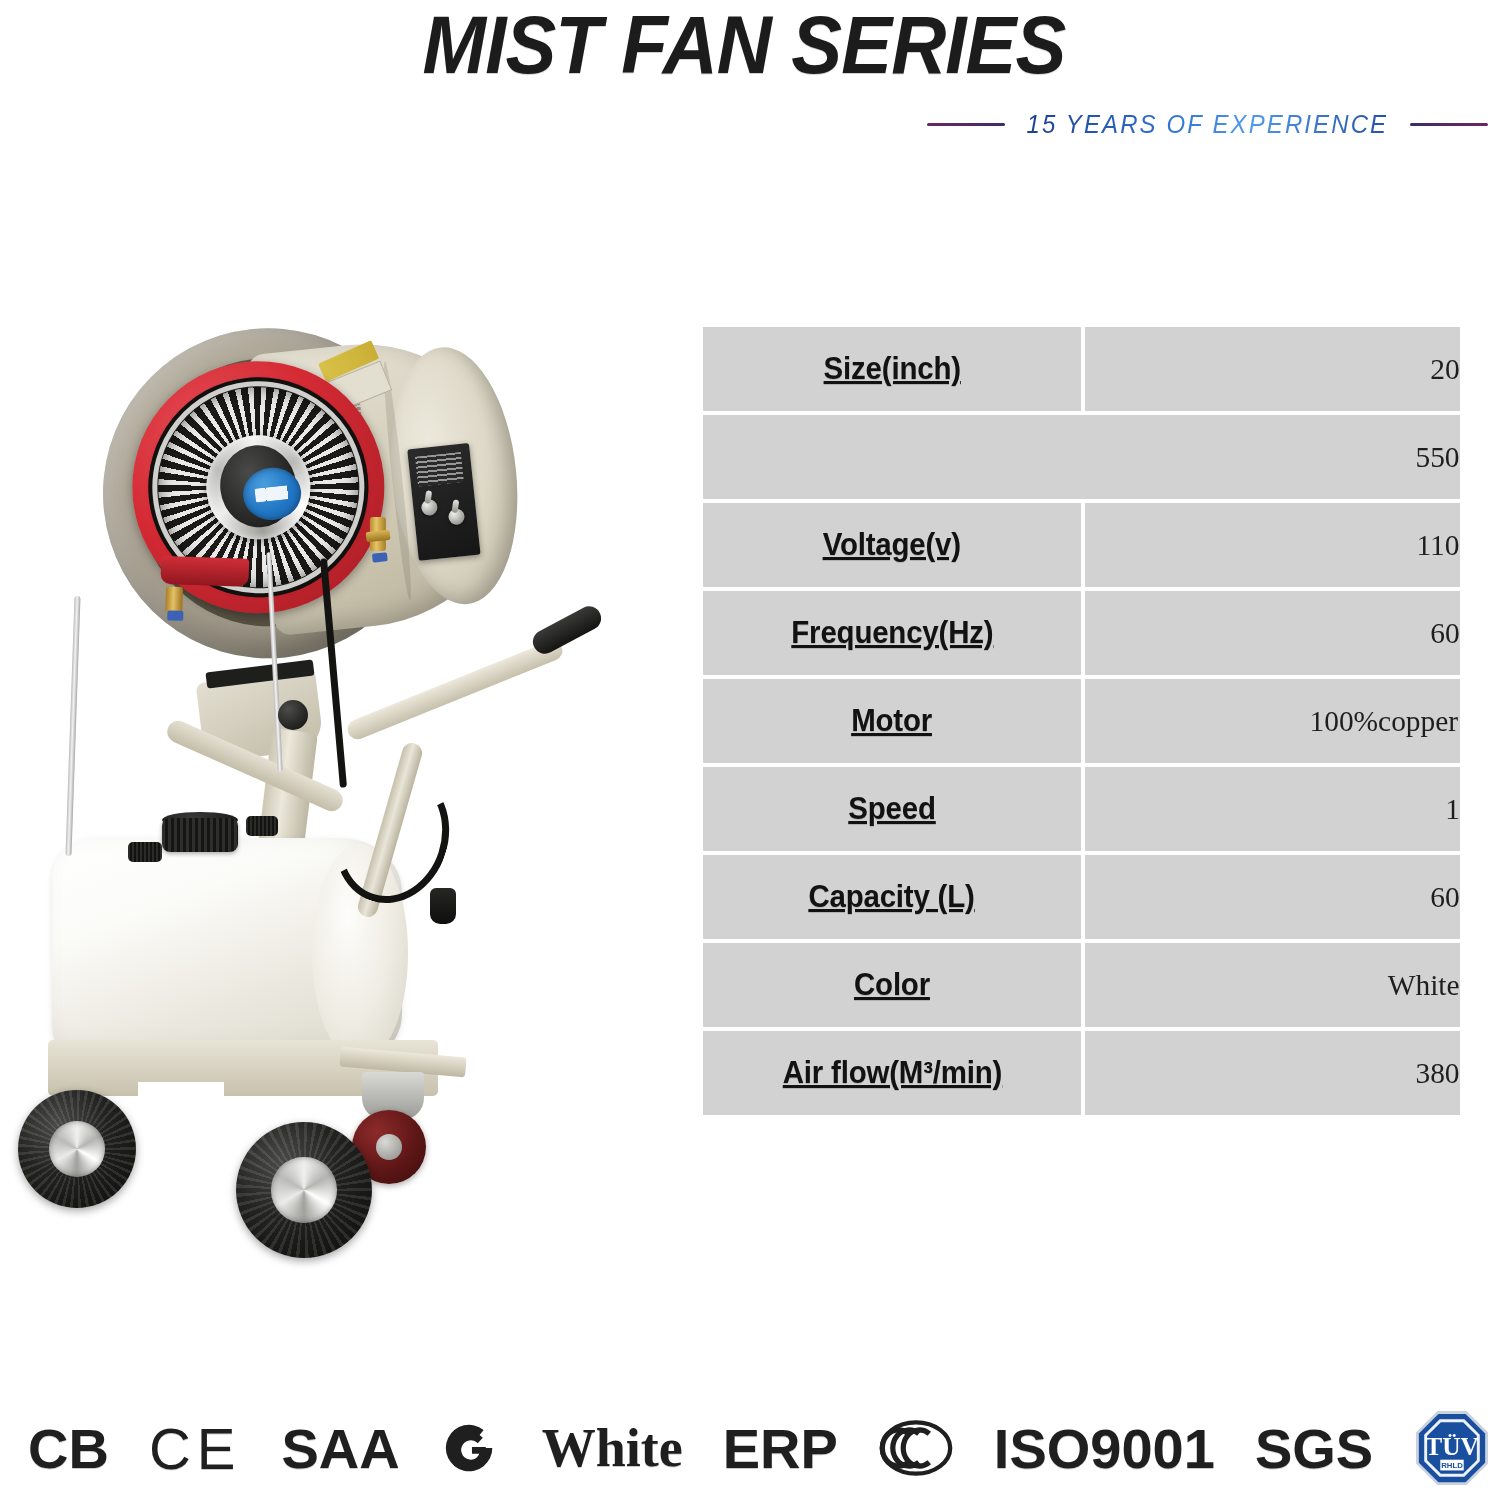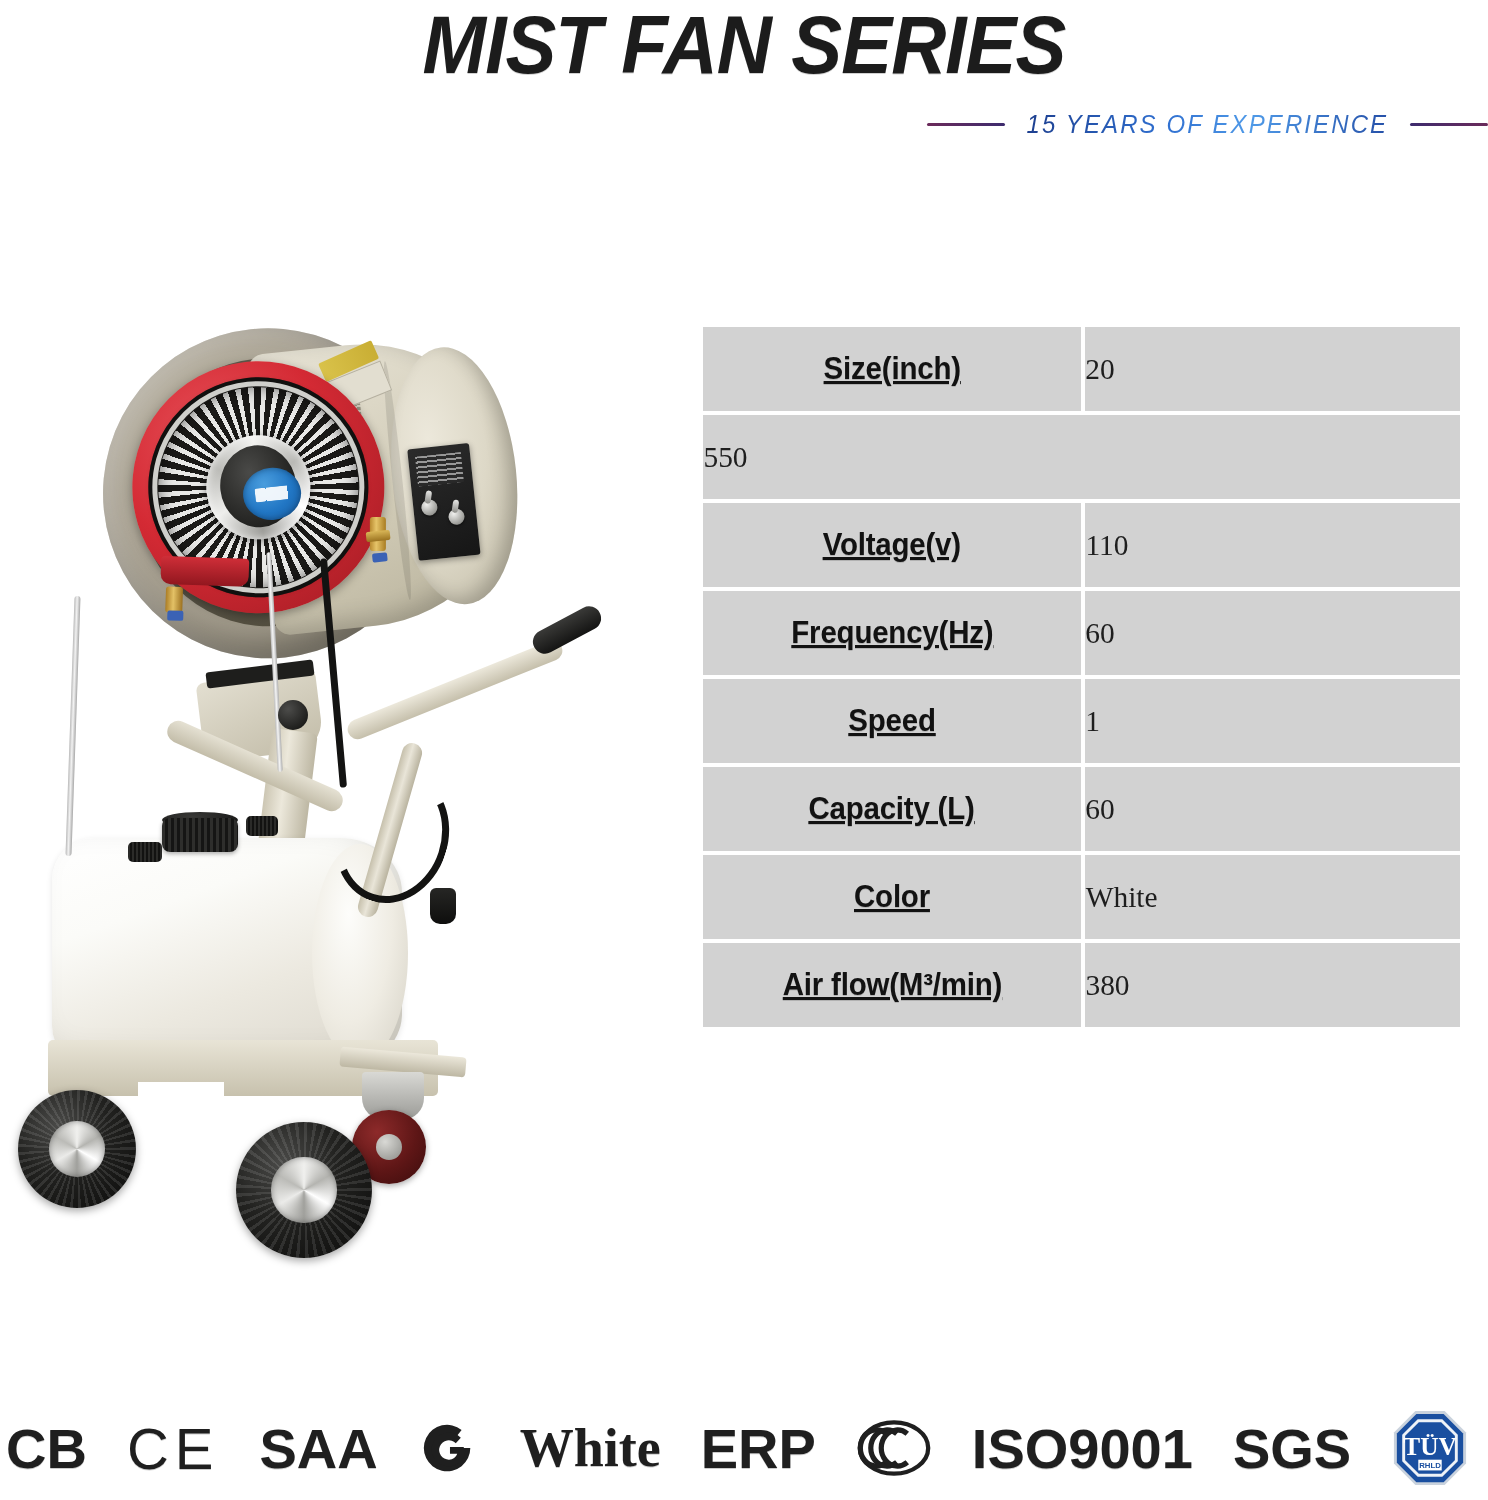--- a/index.html
+++ b/index.html
@@ -428,31 +428,31 @@
     letter-spacing:-.2px;
     transform:scaleX(1);
     text-shadow:0 1px 0 rgba(0,0,0,.15);
     font-family:"Liberation Sans", sans-serif;
     text-decoration:underline;
   }
   .spec-label span{display:inline-block;transform:scaleX(.95);}
   .spec-value{
     flex:1;
     background:#d2d2d2;
-    display:flex;align-items:center;justify-content:flex-start;
+    display:flex;align-items:center;justify-content:flex-end;
     font-size:30px;font-weight:normal;color:#1e1e1e;
     font-family:"Liberation Serif", serif;
   }
   .spec-value span{display:inline-block;transform:scaleX(.98);}
 
   
   .cert-bar{
     position:absolute;left:0;top:1396px;width:1488px;height:104px;
     display:flex;align-items:center;
-    padding-left:6px;box-sizing:border-box;
+    padding-left:28px;box-sizing:border-box;
   }
   .cert-item{
     display:flex;align-items:center;justify-content:center;
     color:#1f1f1f;
     flex:0 0 auto;
   }
   .cert-text{
     font-size:56px;font-weight:bold;letter-spacing:0px;
     font-family:"Liberation Sans", sans-serif;
     text-shadow:0 1px 0 rgba(0,0,0,.2);
@@ -591,20 +591,28 @@
     <div class="spec-row">
       <div class="spec-label">
         <span>Frequency(Hz)</span>
       </div>
       <div class="spec-value">
         <span>60</span>
       </div>
     </div>
     <div class="spec-row">
       <div class="spec-label">
+        <span>Motor</span>
+      </div>
+      <div class="spec-value">
+        <span>100%copper</span>
+      </div>
+    </div>
+    <div class="spec-row">
+      <div class="spec-label">
         <span>Speed</span>
       </div>
       <div class="spec-value">
         <span>1</span>
       </div>
     </div>
     <div class="spec-row">
       <div class="spec-label">
         <span>Capacity (L)</span>
       </div>

